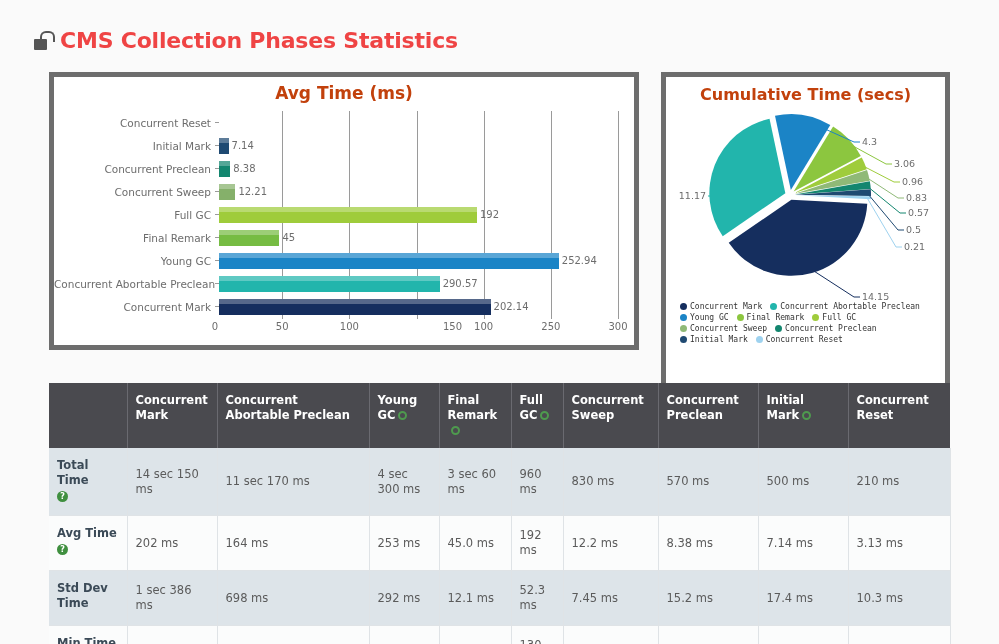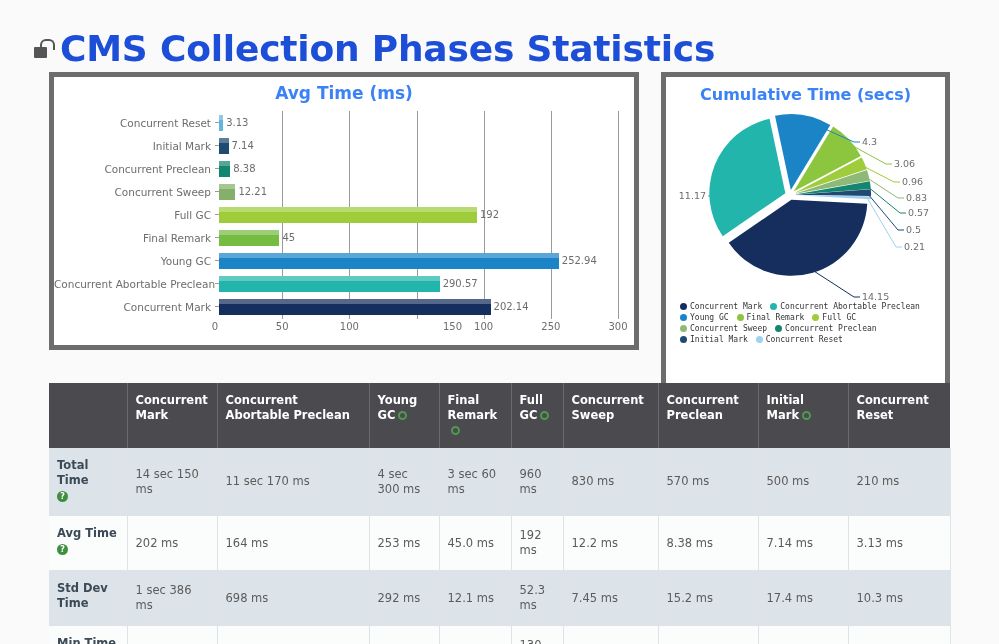--- a/index.html
+++ b/index.html
@@ -46,43 +46,43 @@
   .lock-icon .body {
     position: absolute;
     left: 0px;
     top: 8px;
     width: 13px;
     height: 11px;
     background: #555;
     border-radius: 1px;
   }
   .page-title {
-    font-size: 36px;
+    font-size: 22px;
     font-weight: bold;
-    color: #1d4ed8;
+    color: #ef4444;
     letter-spacing: -0.2px;
     white-space: nowrap;
     font-family: "DejaVu Sans", sans-serif;
   }
 
   
   .chart-panel {
     position: absolute;
     background: #ffffff;
     border: 5px solid #6d6d6d;
     box-sizing: border-box;
   }
   #bar-panel  { left: 49px;  top: 72px; width: 590px; height: 278px; }
   #pie-panel  { left: 661px; top: 72px; width: 289px; height: 346px; }
 
   .chart-title {
     text-align: center;
     font-size: 17px;
     font-weight: bold;
-    color: #3b82f6;
+    color: #c2410c;
     font-family: "DejaVu Sans", sans-serif;
     margin-top: 6px;
   }
   #pie-panel .chart-title { font-size: 16px; margin-top: 8px; }
 
   
   .bar-plot {
     position: absolute;
     left: 0; top: 34px; right: 0; bottom: 0;
   }
@@ -304,24 +304,20 @@
           <div class="gridline" style="left: 134.333px;"></div>
           <div class="gridline" style="left: 201.5px;"></div>
           <div class="gridline" style="left: 268.667px;"></div>
           <div class="gridline" style="left: 335.833px;"></div>
           <div class="gridline" style="left: 403px;"></div>
         </div>
       <div class="bar-rows" id="bar-rows">
           <div class="bar-row">
             <div class="bar-label">Concurrent Reset</div>
             <div class="tickmark"></div>
-            <div class="bar-track">
-              <div class="bar" style="width: 4.20463px; background: rgb(99, 181, 224);"></div>
-              <span class="bar-value">3.13</span>
-            </div>
           </div>
           <div class="bar-row">
             <div class="bar-label">Initial Mark</div>
             <div class="tickmark"></div>
             <div class="bar-track">
               <div class="bar" style="width: 9.5914px; background: rgb(31, 74, 114);"></div>
               <span class="bar-value">7.14</span>
             </div>
           </div>
           <div class="bar-row">

